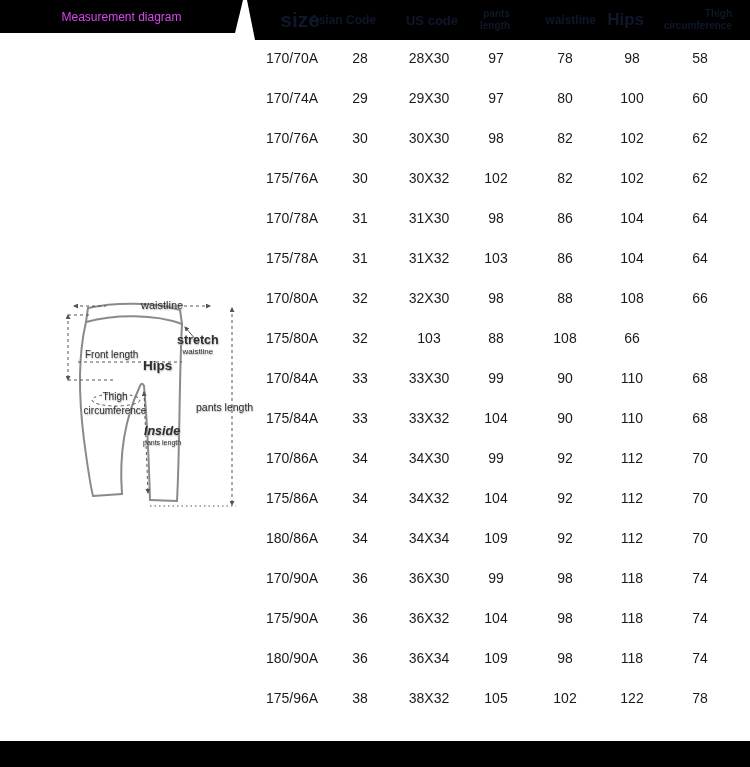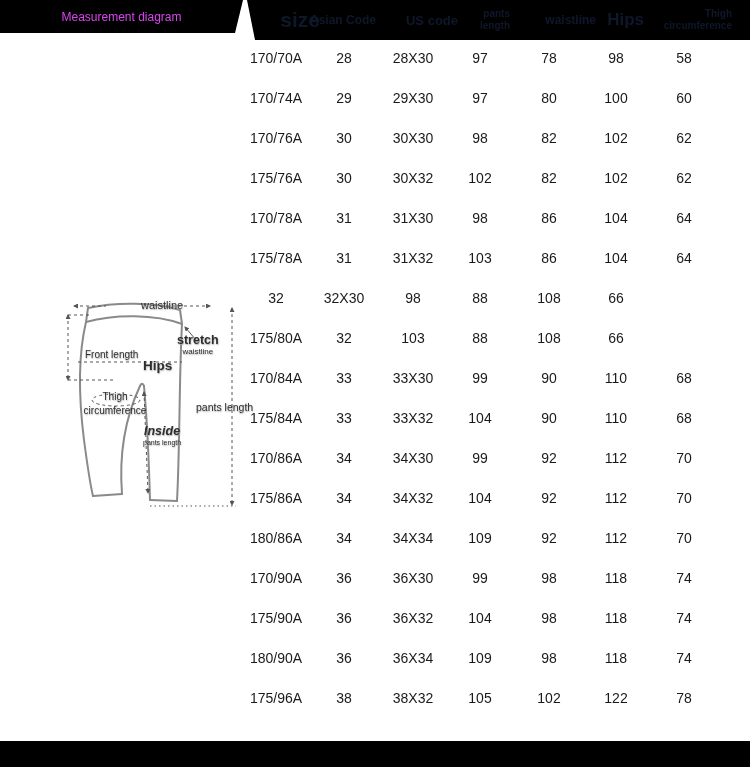--- a/index.html
+++ b/index.html
@@ -26,21 +26,21 @@
   .hcell{
     height:40px;display:flex;flex-direction:column;align-items:flex-end;justify-content:center;
     color:#0f172a;font-weight:bold;white-space:nowrap;
   }
   .hcell.size{font-size:21px;}
   .hcell.normal{font-size:12px;}
   .hcell.us{font-size:13px;}
   .hcell.hips{font-size:17px;}
   .hcell.small{font-size:10px;line-height:1.2;}
   
-  .tbody{position:absolute;left:236px;top:38px;text-align:right;}
+  .tbody{position:absolute;left:252px;top:38px;text-align:right;}
   .trow{height:40px;}
   .tcell{
     display:flex;align-items:center;justify-content:center;
     font-size:14px;color:#1a1a1a;
   }
   
   .bottombar{position:absolute;left:0;bottom:0;width:750px;height:26px;background:#000;}
   
   .pants-svg{position:absolute;left:60px;top:300px;width:180px;height:215px;}
   .dlabel{
@@ -143,20 +143,21 @@
       <div class="trow cols">
         <div class="tcell">175/78A</div>
         <div class="tcell">31</div>
         <div class="tcell">31X32</div>
         <div class="tcell">103</div>
         <div class="tcell">86</div>
         <div class="tcell">104</div>
         <div class="tcell">64</div>
       </div>
       <div class="trow cols">
+        <div class="tcell">170/80A</div>
         <div class="tcell">32</div>
         <div class="tcell">32X30</div>
         <div class="tcell">98</div>
         <div class="tcell">88</div>
         <div class="tcell">108</div>
         <div class="tcell">66</div>
       </div>
       <div class="trow cols">
         <div class="tcell">175/80A</div>
         <div class="tcell">32</div>

